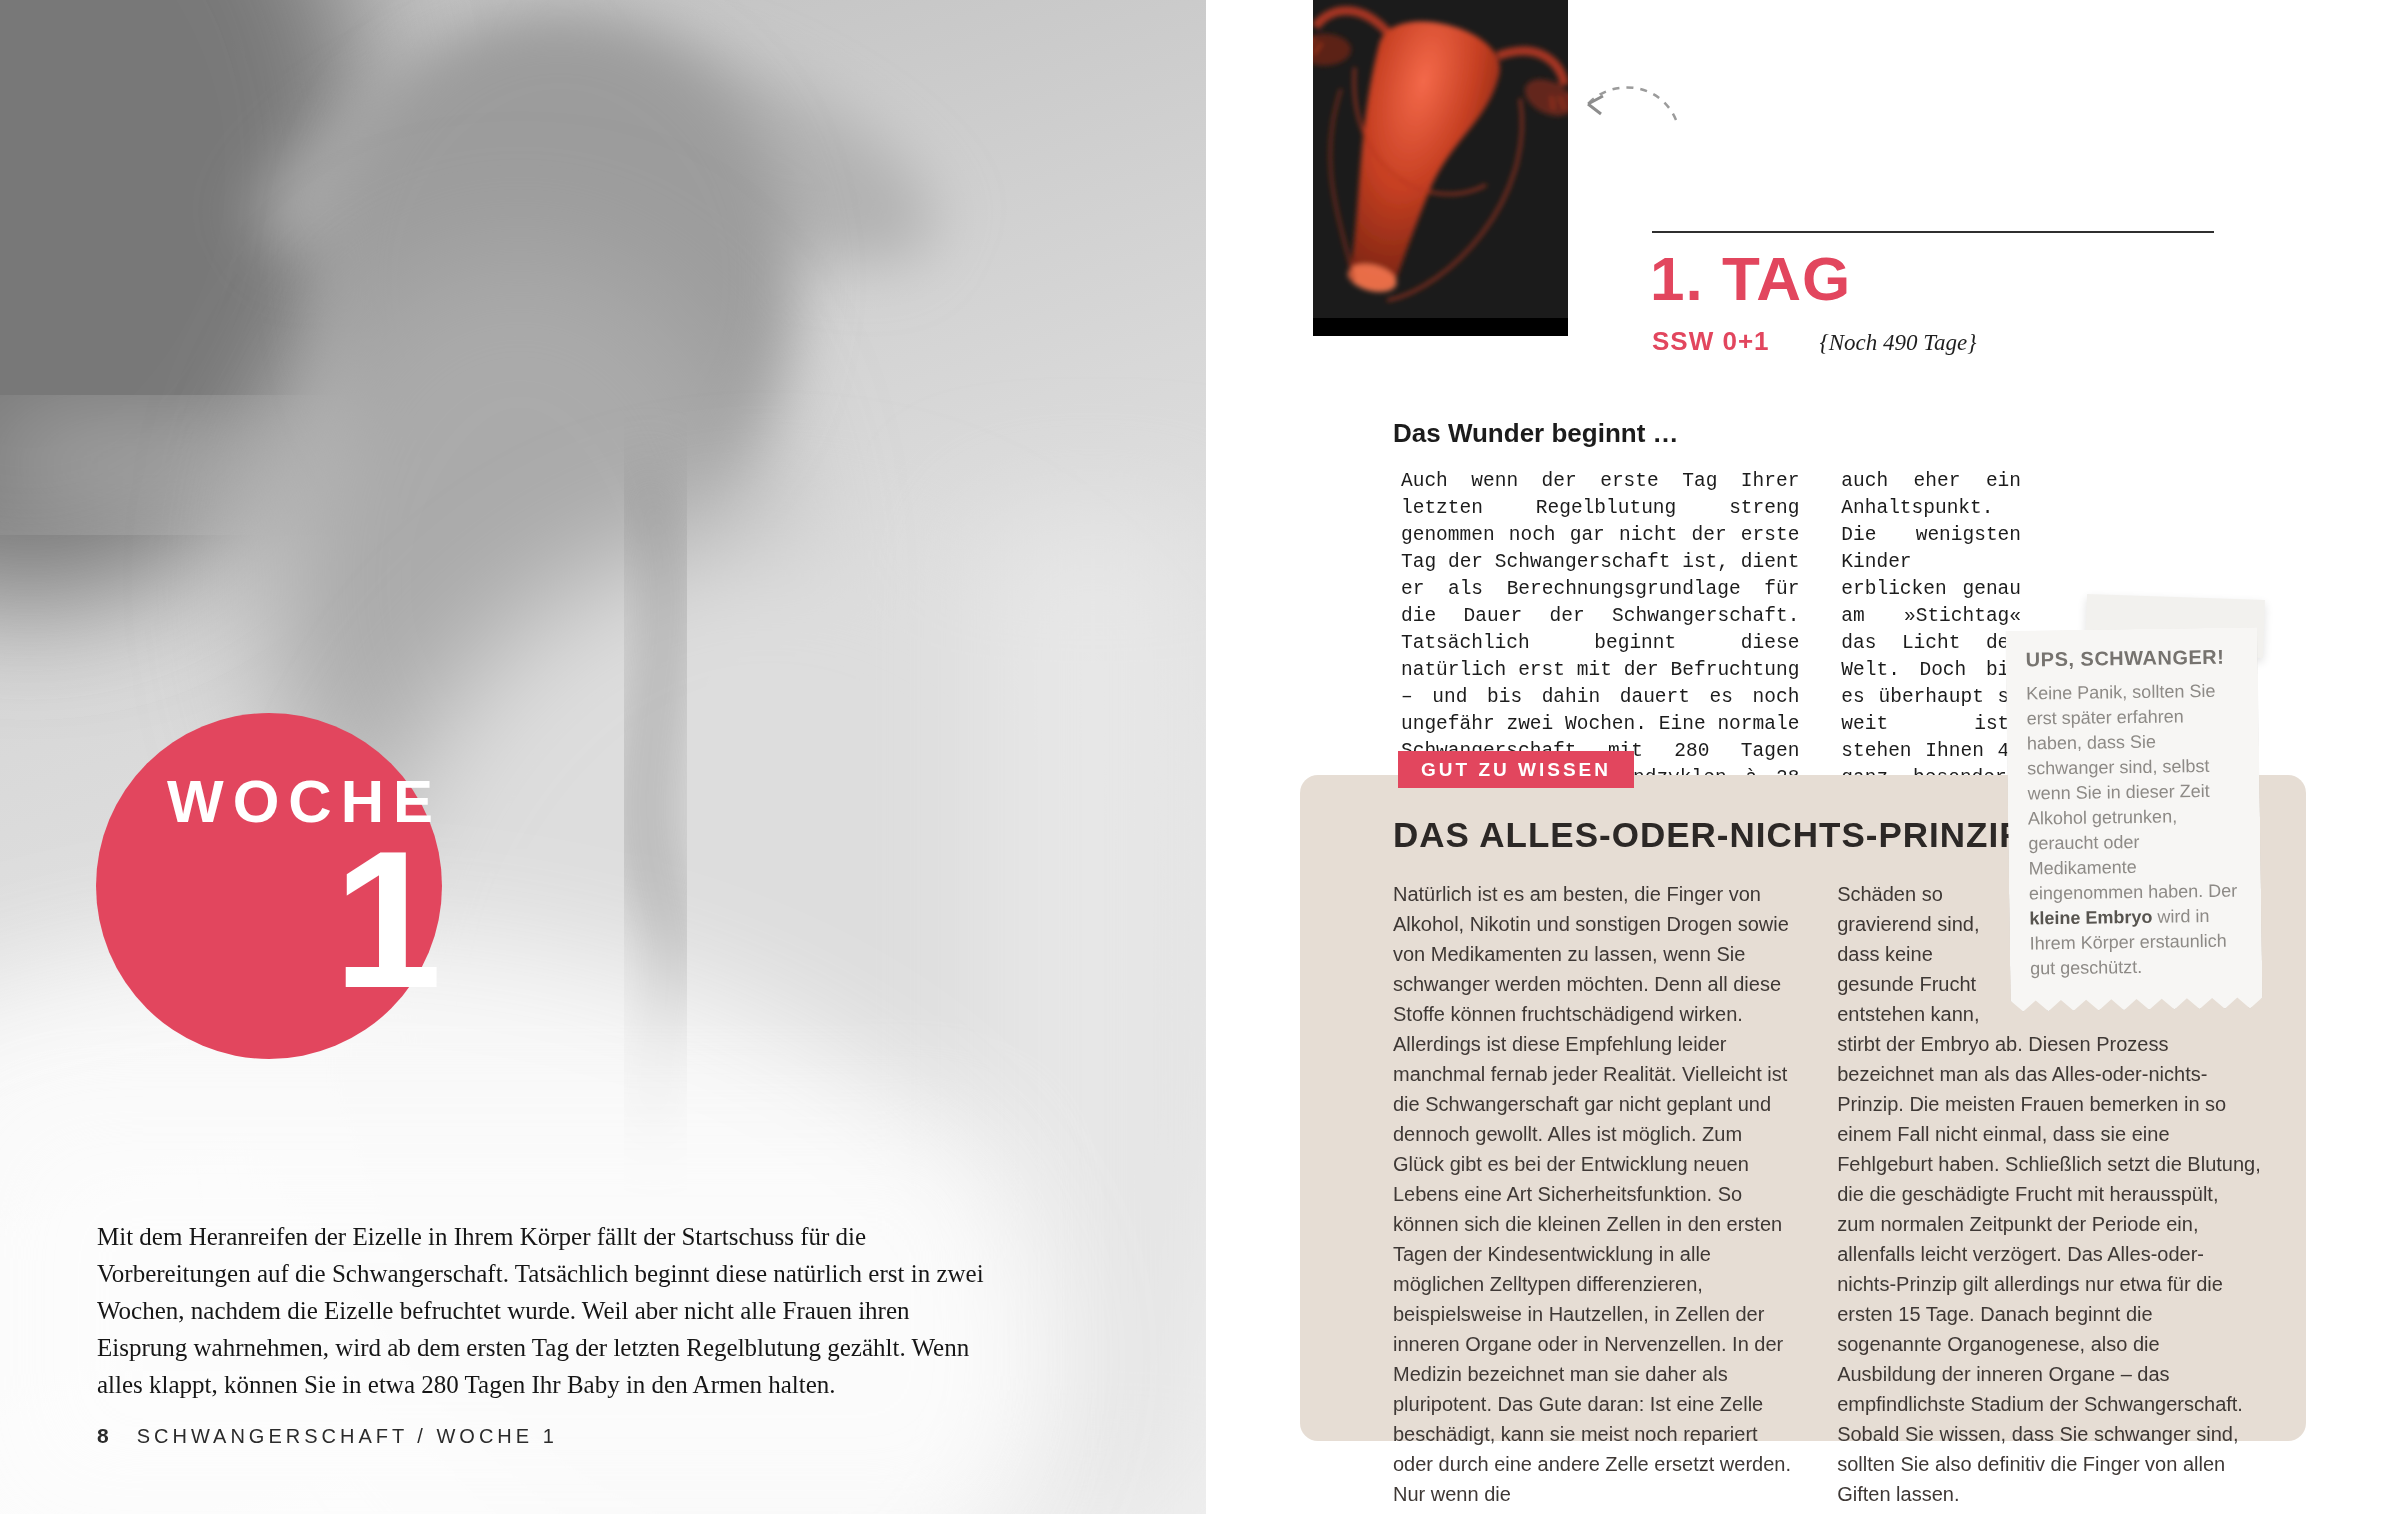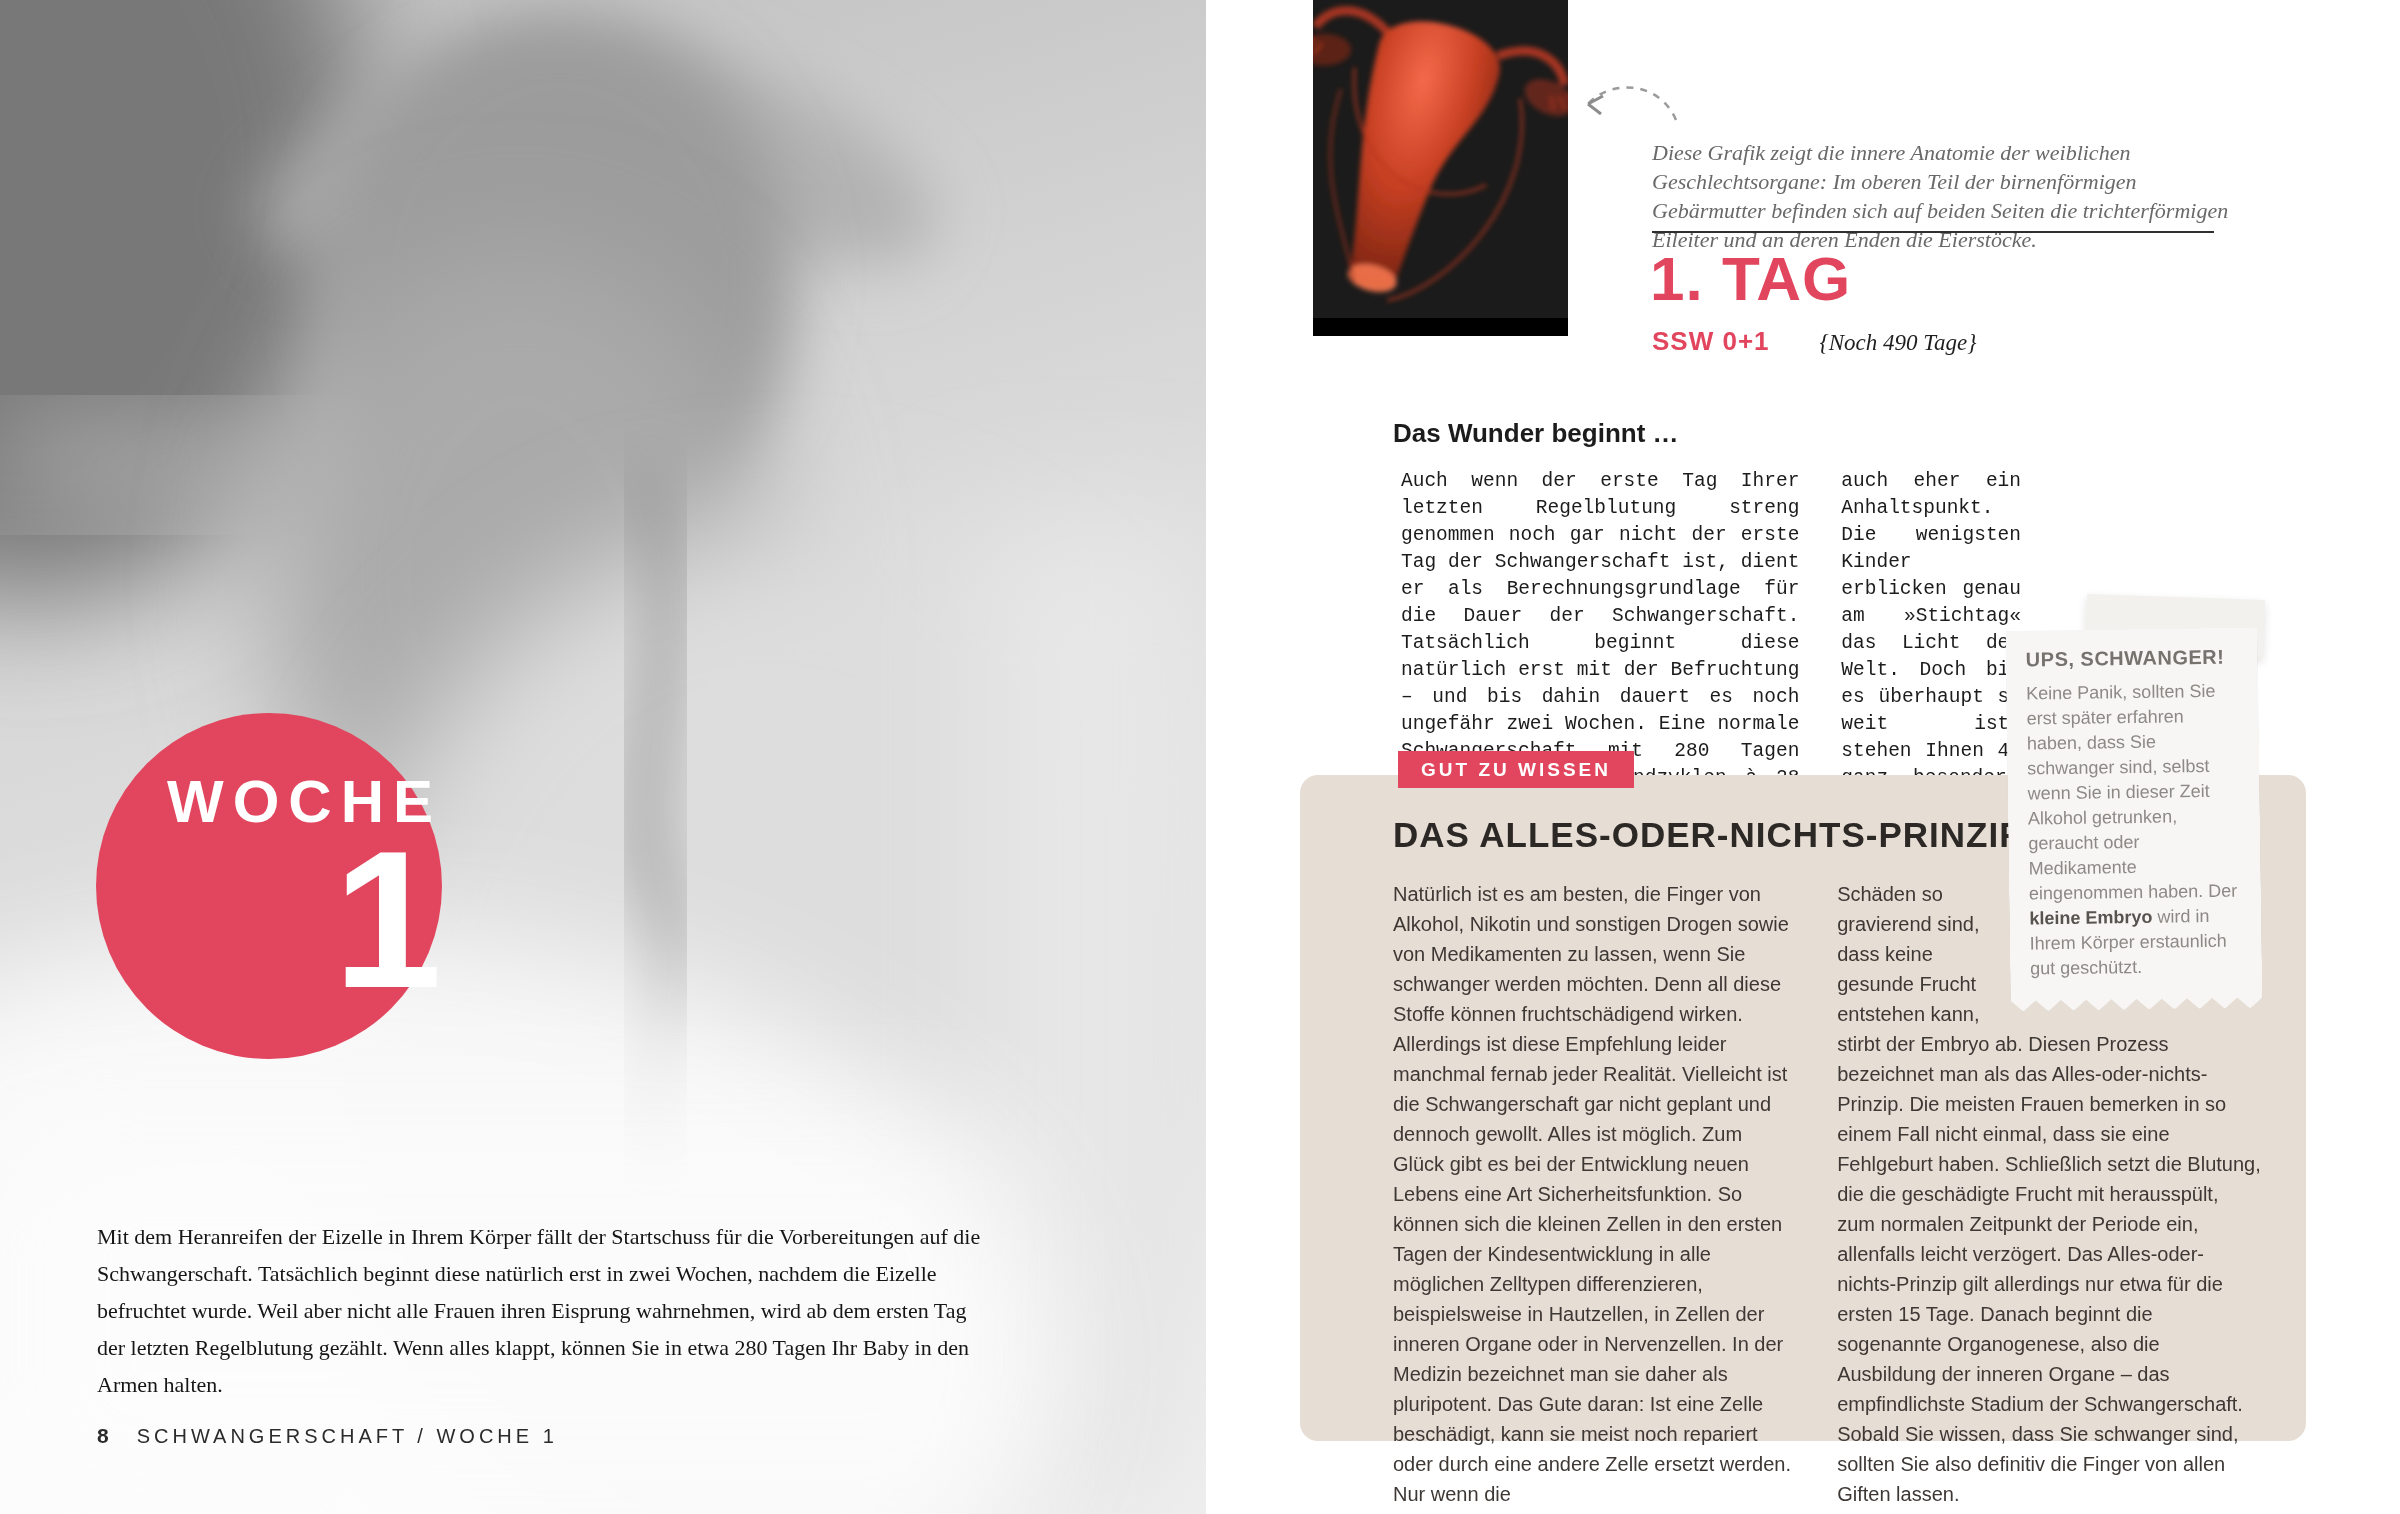--- a/index.html
+++ b/index.html
@@ -16,21 +16,21 @@
     color:#fff;text-align:center;
   }
   .week-label{font-size:60px;font-weight:bold;letter-spacing:9px;text-indent:9px;line-height:1;}
   .week-number{font-size:195px;font-weight:bold;line-height:0.82;margin-top:8px;}
   .page-title{
     position:absolute;left:96px;top:1128px;margin:0;width:1000px;
     font-size:50px;font-weight:bold;letter-spacing:2px;color:#1f1f1f;
   }
   .intro{
     position:absolute;left:97px;top:1218px;width:893px;margin:0;
-    font-family:"Liberation Serif",serif;font-size:22px;line-height:37px;color:#161616;
+    font-family:"Liberation Serif",serif;font-size:25px;line-height:37px;color:#161616;
   }
   .page-footer{position:absolute;left:97px;top:1424px;display:flex;align-items:baseline;gap:28px;color:#2b2b2b;}
   .page-number{font-size:21px;font-weight:bold;}
   .running-head{font-size:20px;letter-spacing:4px;text-align:right;}
   
   .right-page{position:absolute;left:1206px;top:0;width:1194px;height:1514px;}
   .right-page > *{position:absolute;}
   .figure-image{left:107px;top:0;width:255px;height:336px;background:#1b1b1b;}
   .arrow-svg{left:366px;top:72px;}
   .figure-caption{
@@ -159,21 +159,20 @@
           <path d="M -88 60 C -96 150 -40 210 -30 244" stroke="#9c2e18" stroke-width="2.5" fill="none" opacity="0.8"></path>
         </g>
       </svg>
     </div>
 
     <svg class="arrow-svg" width="112" height="66" viewBox="0 0 112 66">
       <path d="M 104 48 C 88 10 40 6 16 32" stroke="#9b9b9b" stroke-width="2.5" fill="none" stroke-dasharray="7 7"></path>
       <path d="M 16 32 L 31 24 M 16 32 L 29 42" stroke="#8d8d8d" stroke-width="3" fill="none"></path>
     </svg>
 
-    <p class="figure-caption">Diese Grafik zeigt die innere Anatomie der weiblichen Geschlechtsorgane: Im oberen Teil der birnenförmigen Gebärmutter befinden sich auf beiden Seiten die trichterförmigen Eileiter und an deren Enden die Eierstöcke.</p>
     <div class="caption-rule"></div>
 
     <h2 class="day-heading">1. TAG</h2>
     <div class="ssw-row">
       <span class="ssw">SSW 0+1</span>
       <span class="days-left">{Noch 490 Tage}</span>
     </div>
 
     <h3 class="wonder-heading">Das Wunder beginnt …</h3>
 

